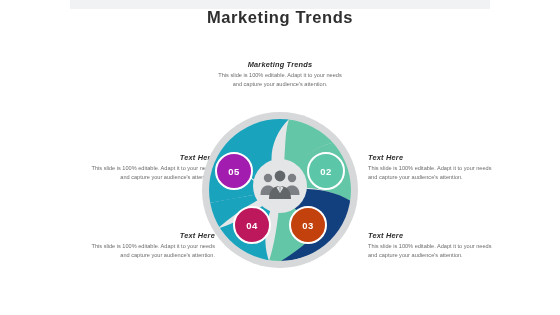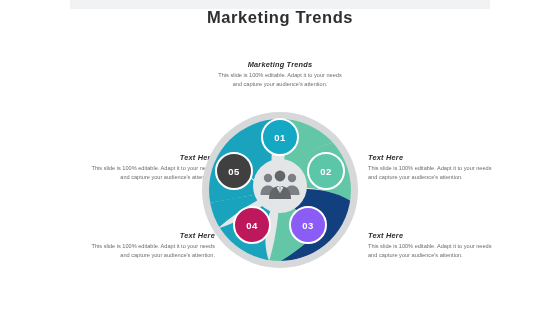--- a/index.html
+++ b/index.html
@@ -181,29 +181,26 @@
       <path d="M25.5,27 C25.5,20 29,17.5 33,17.5 C37,17.5 40.5,20 40.5,27 Z" fill="#7c7f83"></path>
 
       <circle cx="21" cy="8" r="5.4" fill="#636669"></circle>
       <path d="M10,31 C10,21.5 15,18 21,18 C27,18 32,21.5 32,31 Z" fill="#636669"></path>
 
       <path d="M21,18 L17.6,19.4 L21,25 L24.4,19.4 Z" fill="#e4e5e7"></path>
       <path d="M20.2,19.6 L21,25 L21.8,19.6 L21,18.6 Z" fill="#9b9ea1"></path>
     </svg>
   </div>
 
-  <div class="node n1" style="background:#14a8c4">
-    <span>01</span>
-  </div>
   <div class="node n2" style="background:#5cc6a8">
     <span>02</span>
   </div>
-  <div class="node n3" style="background:#8b5cf6">
+  <div class="node n3" style="background:#c2410c">
     <span>03</span>
   </div>
   <div class="node n4" style="background:#be185d">
     <span>04</span>
   </div>
-  <div class="node n5" style="background:#404040">
+  <div class="node n5" style="background:#a21caf">
     <span>05</span>
   </div>
 
 </div>
 
 </body></html>

